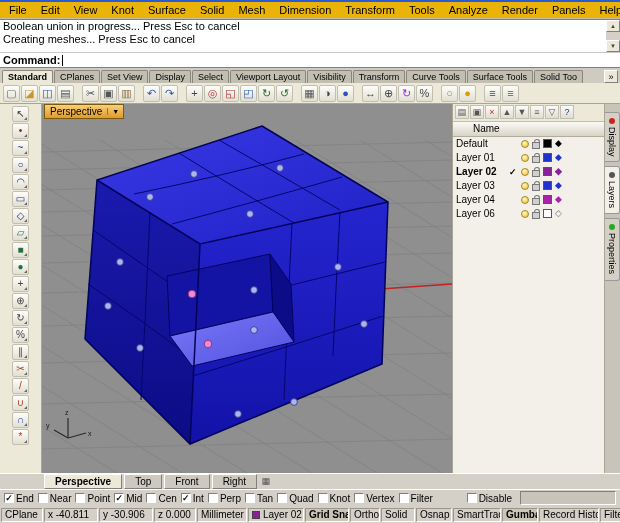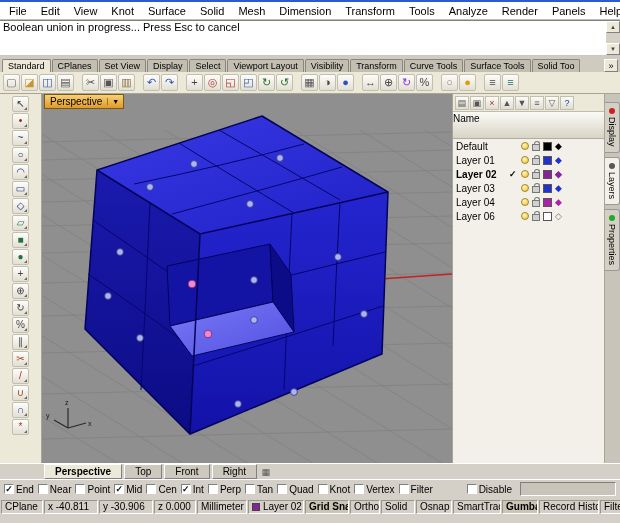--- a/index.html
+++ b/index.html
@@ -1,37 +1,37 @@
 <!DOCTYPE html>
 <html><head>
 <meta charset="utf-8">
 <style>
   *{box-sizing:border-box;margin:0;padding:0}
   html,body{width:620px;height:523px;overflow:hidden}
   body{font-family:"Liberation Sans",sans-serif;background:#d4d0c8;color:#000}
   .app{width:620px;height:523px;border-top:2px solid #2a5ad4;display:flex;flex-direction:column}
 
   
-  .menubar{height:18px;background:#ffffff;display:flex;align-items:center;padding:0 2px;border-bottom:1px solid #c2beb0;font-size:11px}
+  .menubar{height:18px;background:#eab308;display:flex;align-items:center;padding:0 2px;border-bottom:1px solid #c2beb0;font-size:11px}
   .menu-item{padding:1px 7px;cursor:default}
 
   
   .cmd-history{height:36px;background:#fff;border-top:1px solid #808080;border-bottom:1px solid #c8c8c8;display:flex;font-size:11px}
   .cmd-lines{flex:1;padding:0 3px;line-height:13px}
   .cmd-hline{white-space:nowrap;overflow:hidden}
   .cmd-scrollbar{width:14px;background:#d4d0c8;display:flex;flex-direction:column;justify-content:space-between}
   .sb-btn{height:12px;font-size:6px;text-align:center;line-height:11px;background:#ece9d8;border:1px solid;border-color:#fff #808080 #808080 #fff;color:#444}
   .cmd-prompt{height:16px;background:#fff;border-bottom:1px solid #808080;font-size:11px;font-weight:bold;padding:0 3px;display:flex;align-items:center}
   .caret{width:1px;height:11px;background:#000;margin-left:2px}
 
   
   .tabs-row{height:16px;background:#cfcbc0;display:flex;align-items:flex-end;padding:0 2px;font-size:9px}
   .tabs-list{display:flex;align-items:flex-end}
   .tb-tab{padding:1px 5px;border:1px solid #8a867a;border-bottom:none;background:#c2beb2;margin-right:1px;border-radius:2px 2px 0 0;white-space:nowrap}
-  .tb-tab.active{background:#ece9d8;font-weight:normal}
+  .tb-tab.active{background:#ece9d8;font-weight:bold}
   .tabs-overflow{margin-left:auto;width:14px;height:13px;text-align:center;font-size:9px;line-height:12px;background:#ece9d8;border:1px solid;border-color:#fff #808080 #808080 #fff}
 
   
   .icons-row{height:22px;background:#ece9d8;border-bottom:1px solid #a8a496;display:flex;align-items:center;padding:0 3px;gap:1px}
   .tb-icon{width:17px;height:17px;background:linear-gradient(#fdfdfa,#e2dfd2);border:1px solid #c2beb0;border-radius:2px;display:flex;align-items:center;justify-content:center;font-size:11px;line-height:1;flex:0 0 auto}
   .icons-row .tb-icon:nth-of-type(5),.icons-row .tb-icon:nth-of-type(8),
   .icons-row .tb-icon:nth-of-type(10),.icons-row .tb-icon:nth-of-type(16),
   .icons-row .tb-icon:nth-of-type(19),.icons-row .tb-icon:nth-of-type(23),
   .icons-row .tb-icon:nth-of-type(25){margin-left:7px}
 
@@ -43,21 +43,21 @@
 
   .viewport{flex:1;position:relative;background:#8f8f8f;overflow:hidden}
   .vp-canvas{position:absolute;inset:0;width:100%;height:100%}
   .vp-label{position:absolute;top:0;left:2px;z-index:2;display:flex;align-items:center;background:linear-gradient(#f8cf78,#e09a28);border:1px solid #7a5a10;font-size:10px;padding:1px 0 1px 5px}
   .vp-label-arrow{border-left:1px solid #9a7a20;margin-left:5px;padding:0 4px;font-size:7px}
 
   
   .right-panel{width:152px;background:#ece9d8;border-left:1px solid #a8a496;display:flex;flex-direction:column}
   .panel-icons{height:18px;display:flex;align-items:center;gap:1px;padding:0 2px;border-bottom:1px solid #c0bcae}
   .p-icon{width:14px;height:14px;font-size:9px;display:flex;align-items:center;justify-content:center;background:linear-gradient(#fbfbf8,#e0ddd0);border:1px solid #c2beb0}
-  .name-header{height:27px;background:linear-gradient(#fafaf6,#d8d4c6);border-bottom:1px solid #b0ac9e;font-size:10px;padding:1px 0}
+  .name-header{height:15px;background:linear-gradient(#fafaf6,#d8d4c6);border-bottom:1px solid #b0ac9e;font-size:10px;padding:1px 20px}
   .layer-list{flex:1;background:#f2f0e8}
   .layer-row{height:14px;display:flex;align-items:center;font-size:10px;padding:0 3px;gap:3px}
   .layer-row.current{font-weight:bold}
   .lname{width:50px;white-space:nowrap;overflow:hidden}
   .lcheck{width:9px;font-size:9px}
   .bulb{width:8px;height:8px;border-radius:50%;background:radial-gradient(circle at 35% 30%,#fff6c0,#f0c030);border:1px solid #a08820;flex:0 0 auto}
   .lock{width:8px;height:7px;background:#d0d0d0;border:1px solid #777;position:relative;margin-top:3px;flex:0 0 auto}
   .lock::before{content:"";position:absolute;left:1px;top:-4px;width:4px;height:3px;border:1px solid #777;border-bottom:none;border-radius:3px 3px 0 0}
   .swatch{width:9px;height:9px;border:1px solid #555;flex:0 0 auto}
   .mat{font-size:9px;line-height:9px}
@@ -121,27 +121,32 @@
       <div class="menu-item">Analyze</div>
       <div class="menu-item">Render</div>
       <div class="menu-item">Panels</div>
       <div class="menu-item">Help</div>
     </div>
 
   <div class="cmd-history">
     <div class="cmd-lines">
 
     <div class="cmd-hline">Boolean union in progress... Press Esc to cancel</div>
+        <div class="cmd-hline">Creating meshes... Press Esc to cancel</div>
       </div>
     <div class="cmd-scrollbar">
       <div class="sb-btn">▲</div>
       <div class="sb-btn">▼</div>
     </div>
   </div>
 
+  <div class="cmd-prompt">
+    <span>Command:</span>
+    <span class="caret"></span>
+  </div>
 
   <div class="tabs-row">
     <div class="tabs-list">
 
     <div class="tb-tab active">Standard</div>
         <div class="tb-tab">CPlanes</div>
         <div class="tb-tab">Set View</div>
         <div class="tb-tab">Display</div>
         <div class="tb-tab">Select</div>
         <div class="tb-tab">Viewport Layout</div>

